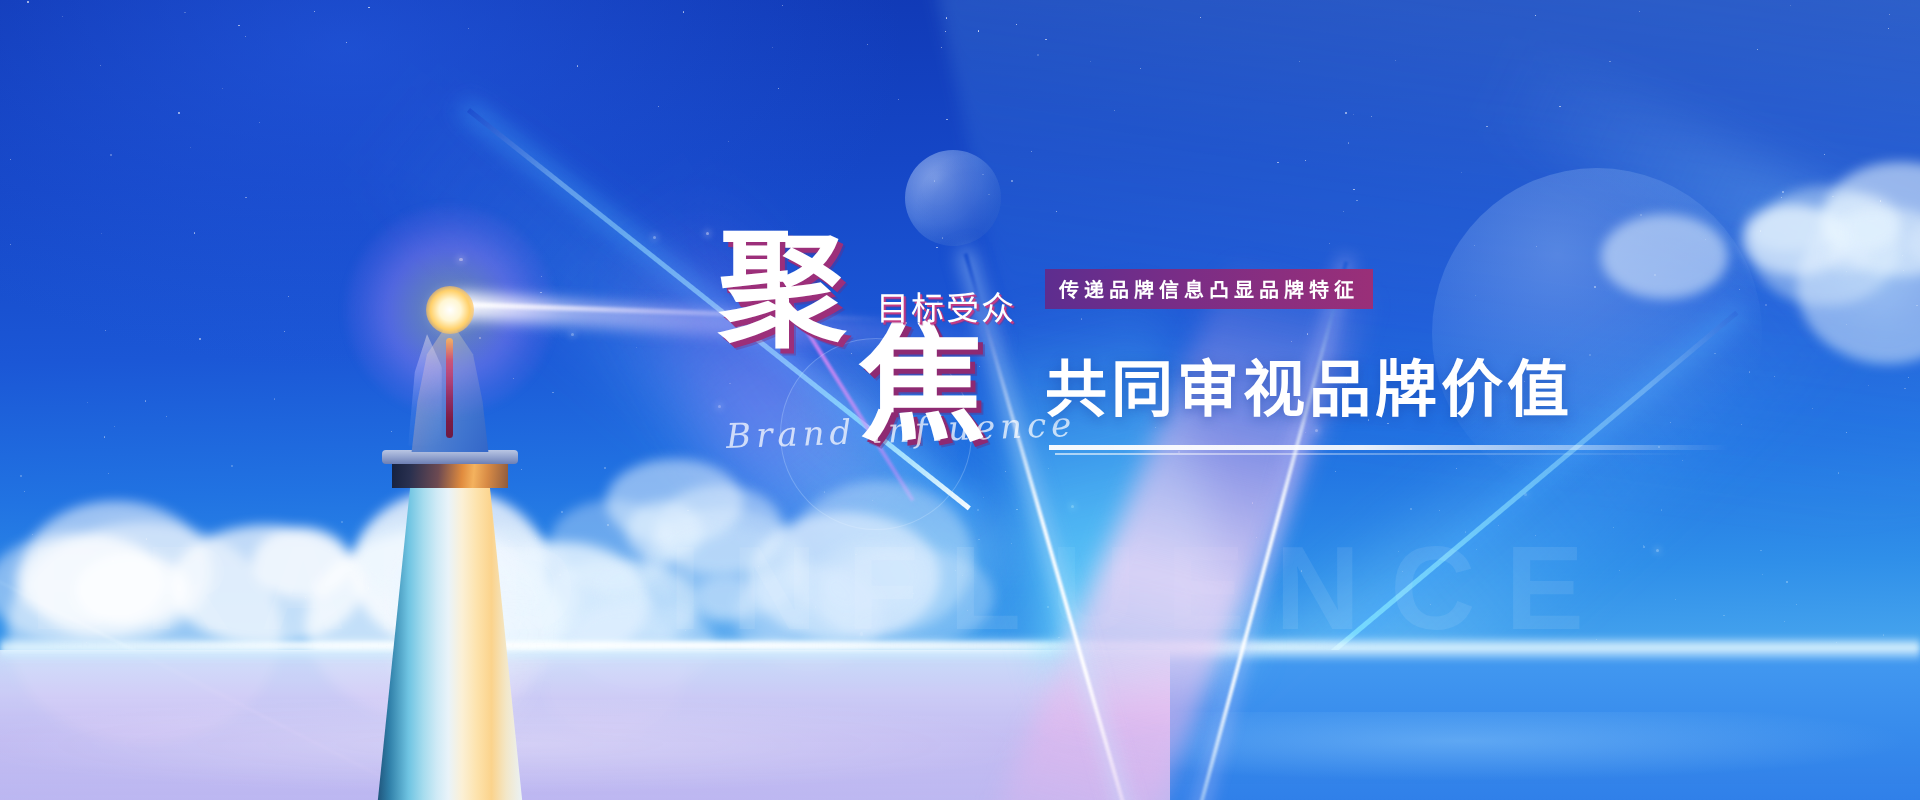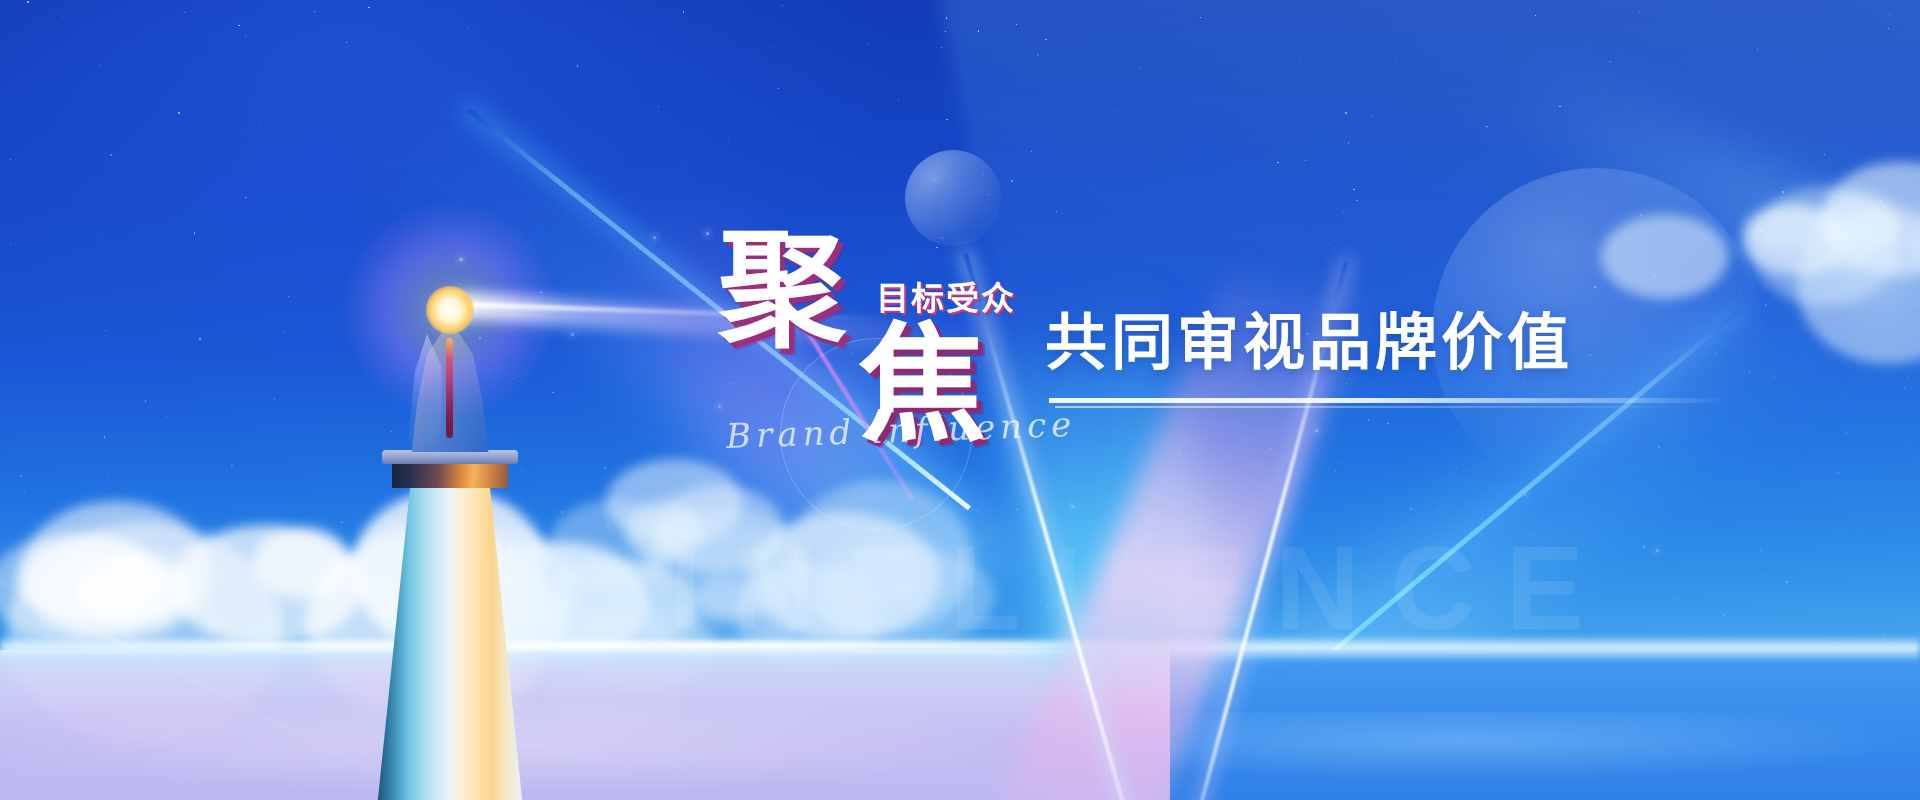--- a/index.html
+++ b/index.html
@@ -264,22 +264,22 @@
     letter-spacing:0;
   }
   .jiao{
     position:absolute;left:858px;top:322px;
     font-size:128px;font-weight:700;line-height:1;
     color:#ffffff;
     font-family:"Liberation Serif","DejaVu Serif",serif;
     text-shadow:5px 5px 0 #8e2a72, 7px 7px 0 rgba(110,35,115,.35);
   }
   .target-audience{
-    position:absolute;left:876px;top:272px;
-    font-size:33px;font-weight:700;letter-spacing:2px;
+    position:absolute;left:876px;top:282px;
+    font-size:33px;font-weight:400;letter-spacing:2px;
     color:#ffffff;
     text-shadow:2px 2px 0 #c23b84, 3px 3px 0 rgba(140,40,120,.4);
   }
   .script{
     position:absolute;left:726px;top:410px;
     font-size:34px;
     font-style:italic;
     letter-spacing:5px;
     color:rgba(255,255,255,.72);
     font-family:"DejaVu Serif","Liberation Serif",serif;
@@ -677,20 +677,21 @@
   <div class="content">
 
     <div class="ju">聚</div>
     <div class="jiao">焦</div>
     <div class="target-audience">目标受众</div>
     <div class="script">Brand influence</div>
 
     <div class="right-block">
       <div class="line1">
         <div class="value-wrap">
+          <div class="badge">传递品牌信息凸显品牌特征</div>
         </div>
       </div>
       <div class="line2">共同审视品牌价值</div>
       <div class="underline"></div>
       <div class="underline2"></div>
     </div>
 
   </div>
 </div>
 

